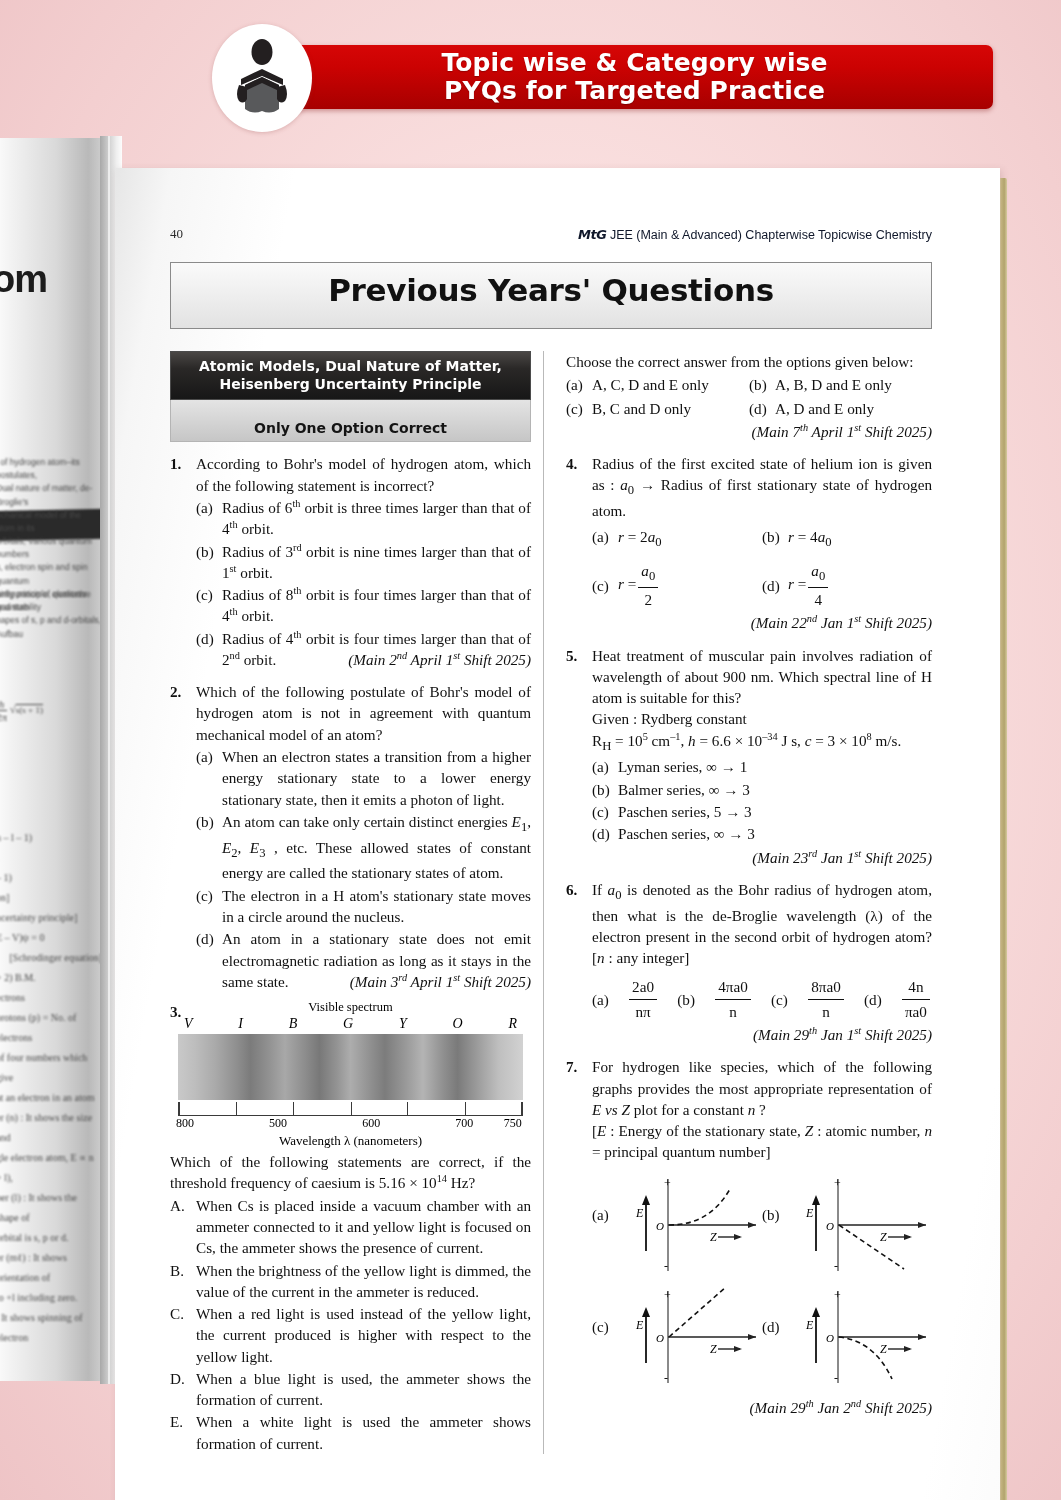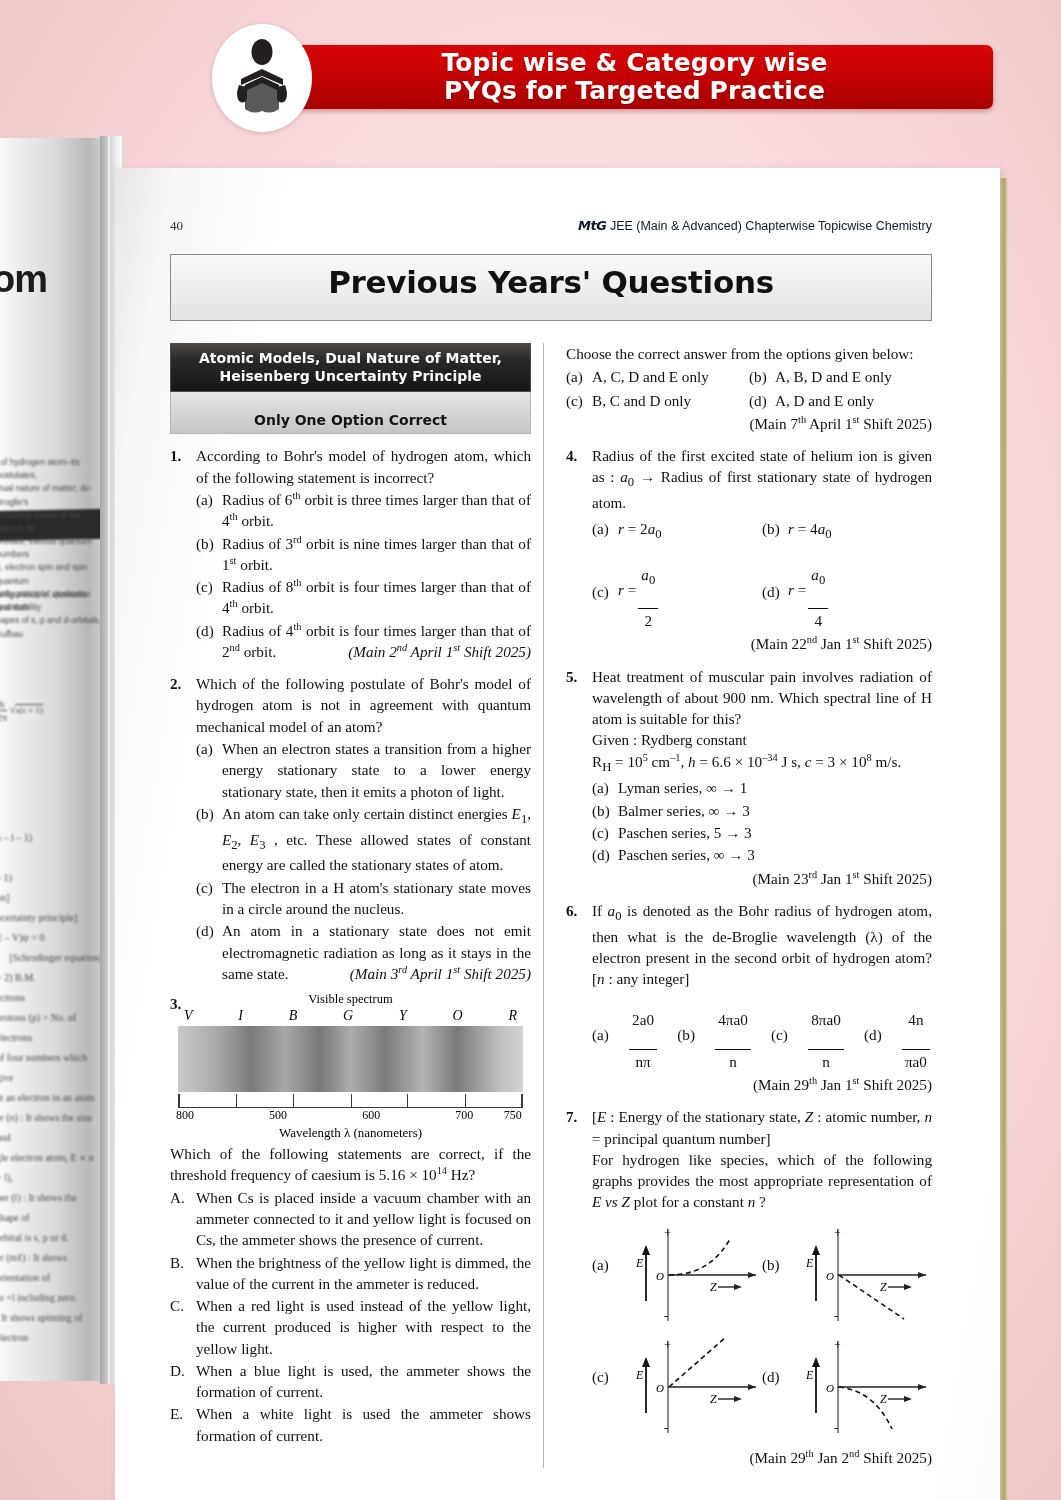--- a/index.html
+++ b/index.html
@@ -75,22 +75,22 @@
     border-radius:0 2px 2px 0;
   }
   .page-edge2{
     position:absolute;left:992px;top:34px;width:8px;height:1393px;
     background:linear-gradient(90deg,#ffffff 0%,#e8e8e8 60%,#d2d2d2 100%);
   }
 
   
   .content{position:absolute;left:170px;top:218px;width:762px;}
 
-  .pg-head{display:flex;align-items:flex-start;justify-content:space-between;
-           font-family:"Liberation Sans",sans-serif;}
+  .pg-head{display:flex;align-items:center;justify-content:space-between;
+           font-family:"Liberation Sans",sans-serif;margin-top:8px;}
   .pg-num{font-size:13px;color:#2b2b2b;font-family:"Liberation Serif",serif;}
   .pg-title-right{font-size:12.5px;color:#0f172a;white-space:nowrap;}
   .mtg-logo{font-family:"DejaVu Sans",sans-serif;font-weight:bold;font-style:italic;
             font-size:13px;letter-spacing:-.5px;}
 
   .banner-title-box{
     margin-top:20px;border:1.5px solid #8a8a8a;
     background:linear-gradient(180deg,#fafafa 0%,#ededed 55%,#e2e2e2 100%);
     text-align:center;padding:9px 0 20px;
   }
@@ -121,32 +121,32 @@
 
   
   .q{display:flex;margin-top:11px;font-size:15.2px;line-height:1.40;color:#101010;}
   .q .num{width:26px;flex:none;font-weight:bold;}
   .q .body{flex:1;text-align:justify;}
   .stem{text-align:justify;}
   .opt{display:flex;margin-top:1px;}
   .opt .lbl{width:26px;flex:none;}
   .opt .txt{flex:1;text-align:justify;}
   .opt.nj .txt{text-align:left;}
-  .src-right{text-align:right;margin-top:2px;}
+  .src-right{text-align:right;font-style:italic;margin-top:2px;}
   .opt2{display:flex;margin-top:2px;}
   .opt2 .cell{width:50%;display:flex;}
   .opt2 .cell .lbl{width:26px;flex:none;}
   sup{font-size:.68em;vertical-align:super;line-height:0;}
   i{font-style:italic;}
 
   .inline-src{float:right;font-style:italic;}
 
   
   .frac{display:inline-block;vertical-align:middle;text-align:center;margin:0 2px;}
-  .frac .nu{display:block;border-bottom:1.1px solid #111;padding:0 3px 18px;margin-top:12px;}
+  .frac .nu{display:block;border-bottom:1.1px solid #111;padding:0 3px 1px;}
   .frac .de{display:block;padding:1px 3px 0;}
 
   
   .fig{margin-top:8px;}
   .fig-cap{text-align:center;font-size:12.5px;margin-bottom:1px;}
   .spec-letters{display:flex;justify-content:space-between;padding:0 14px;font-size:14px;font-style:italic;}
   .spec-band{
     height:66px;margin:2px 8px 0;
     background:linear-gradient(90deg,
       #c9c9c9 0%, #bdbdbd 5%, #a9a9a9 11%,
@@ -466,22 +466,22 @@
                 <span class="de">πa0</span>
               </span>
           </div>
           <div class="src-right">(Main 29<sup>th</sup> Jan 1<sup>st</sup> Shift 2025)</div>
         </div>
       </div>
 
       <div class="q">
         <div class="num">7.</div>
         <div class="body">
+          <div class="stem">For hydrogen like species, which of the following graphs provides the most appropriate representation of <i>E vs Z</i> plot for a constant <i>n</i> ?</div>
           <div class="stem">[<i>E</i> : Energy of the stationary state, <i>Z</i> : atomic number, <i>n</i> = principal quantum number]</div>
-          <div class="stem">For hydrogen like species, which of the following graphs provides the most appropriate representation of <i>E vs Z</i> plot for a constant <i>n</i> ?</div>
 
           <div class="graphs">
             <div class="grow">
               <div class="gcell">
                 <div class="glabel">(a)</div>
                 <svg width="140" height="104" viewBox="0 0 140 104">
                   <line x1="46" y1="6" x2="46" y2="98" stroke="#8a8a8a" stroke-width="2"></line>
                   <line x1="46" y1="52" x2="134" y2="52" stroke="#222" stroke-width="1.6"></line>
                   <polygon points="134,52 126,49 126,55" fill="#222"></polygon>
                   <line x1="24" y1="78" x2="24" y2="26" stroke="#111" stroke-width="1.8"></line>

